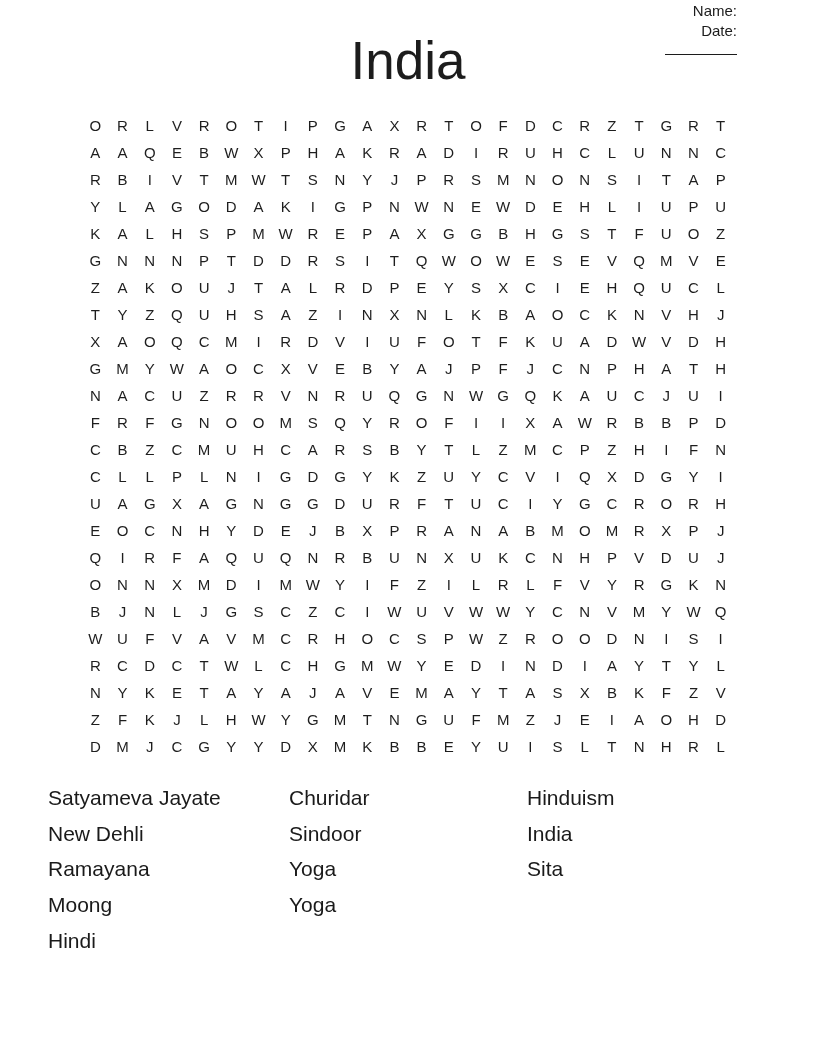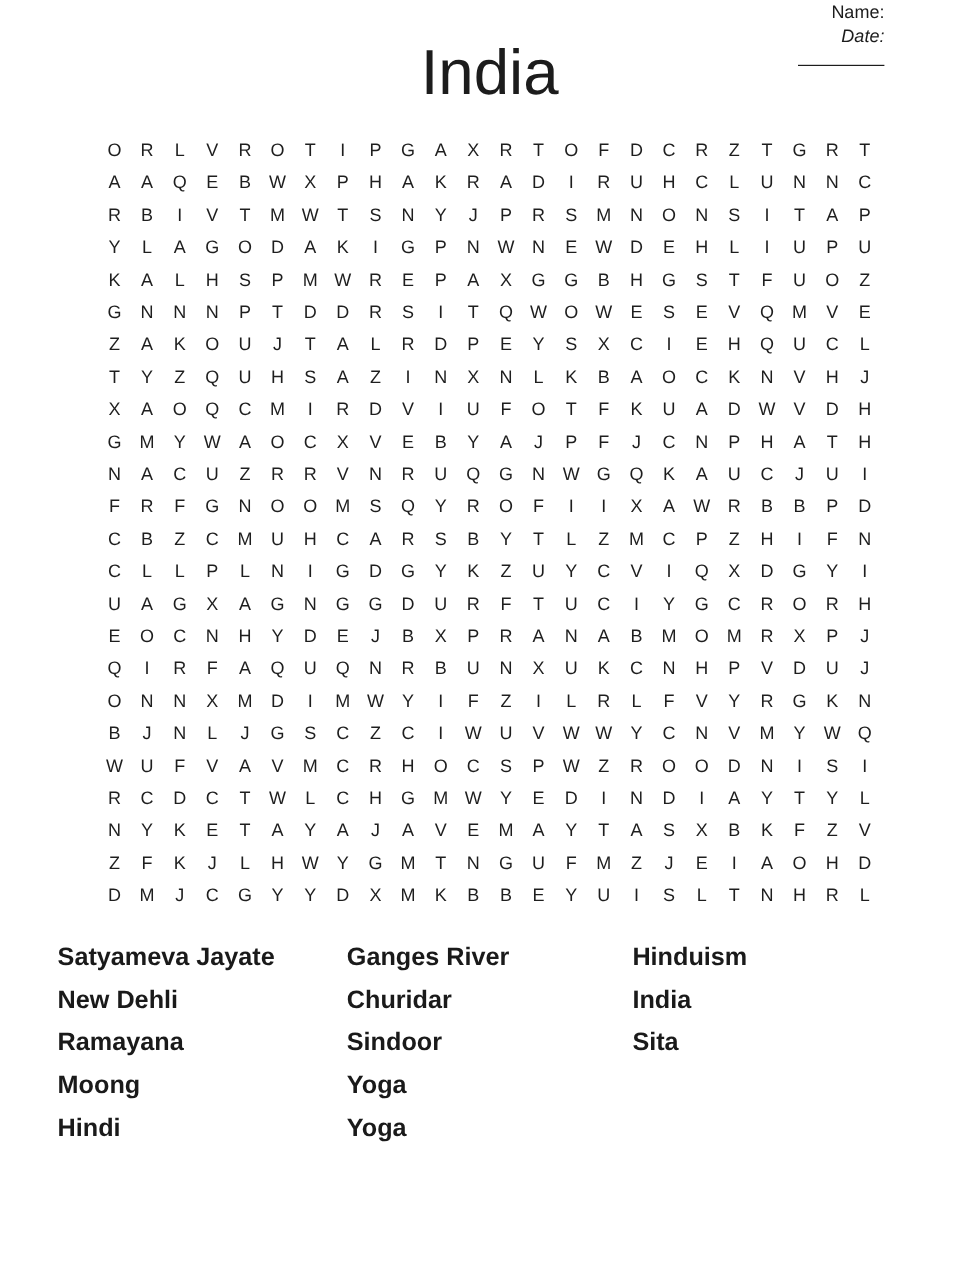--- a/index.html
+++ b/index.html
@@ -10,21 +10,21 @@
   }
 
   
   .header {
     position:absolute; top:2px; left:42px; width:695px;
     display:flex; align-items:flex-end; font-size:15px;flex-direction:column;
   }
   .hdr-label { white-space:nowrap; line-height:18px; }
   .fill-line { border-bottom:1.6px solid #1c1c1c; height:15px; }
   .name-line { flex:1; margin:0 10px 1px 6px; }
-  .date-label { margin-left:18px;font-style:italic; }
+  .date-label { margin-left:18px; }
   .date-line { width:72px; margin:0 0 1px 7px; }
 
   
   .title {
     position:absolute; top:30px; left:0; width:100%;
     text-align:center; font-size:53px; font-weight:500;
     line-height:62px; letter-spacing:0;
   }
 
   
@@ -39,21 +39,21 @@
   }
 
   
   .words {
     position:absolute; top:780px; left:48px; right:40px;
     display:grid; grid-template-columns:241px 238px 1fr;
   }
   .word-col { display:flex; flex-direction:column; }
   .word {
     height:35.7px; display:flex; align-items:center;
-    font-size:21px; font-weight:700; color:#1a1a1a;
+    font-size:21px; font-weight:400; color:#1a1a1a;
   }
 </style>
 </head>
 <body>
 
 <div class="header">
   <span class="hdr-label">Name:</span>
   <span class="fill-line name-line"></span>
   <span class="hdr-label date-label">Date:</span>
   <span class="fill-line date-line"></span>
@@ -642,21 +642,20 @@
 
 <div class="words">
   <div class="word-col">
       <div class="word">Satyameva Jayate</div>
       <div class="word">New Dehli</div>
       <div class="word">Ramayana</div>
       <div class="word">Moong</div>
       <div class="word">Hindi</div>
     </div>
   <div class="word-col">
-      <div class="word">Ganges River</div>
       <div class="word">Churidar</div>
       <div class="word">Sindoor</div>
       <div class="word">Yoga</div>
       <div class="word">Yoga</div>
     </div>
   <div class="word-col">
       <div class="word">Hinduism</div>
       <div class="word">India</div>
       <div class="word">Sita</div>
     </div>

